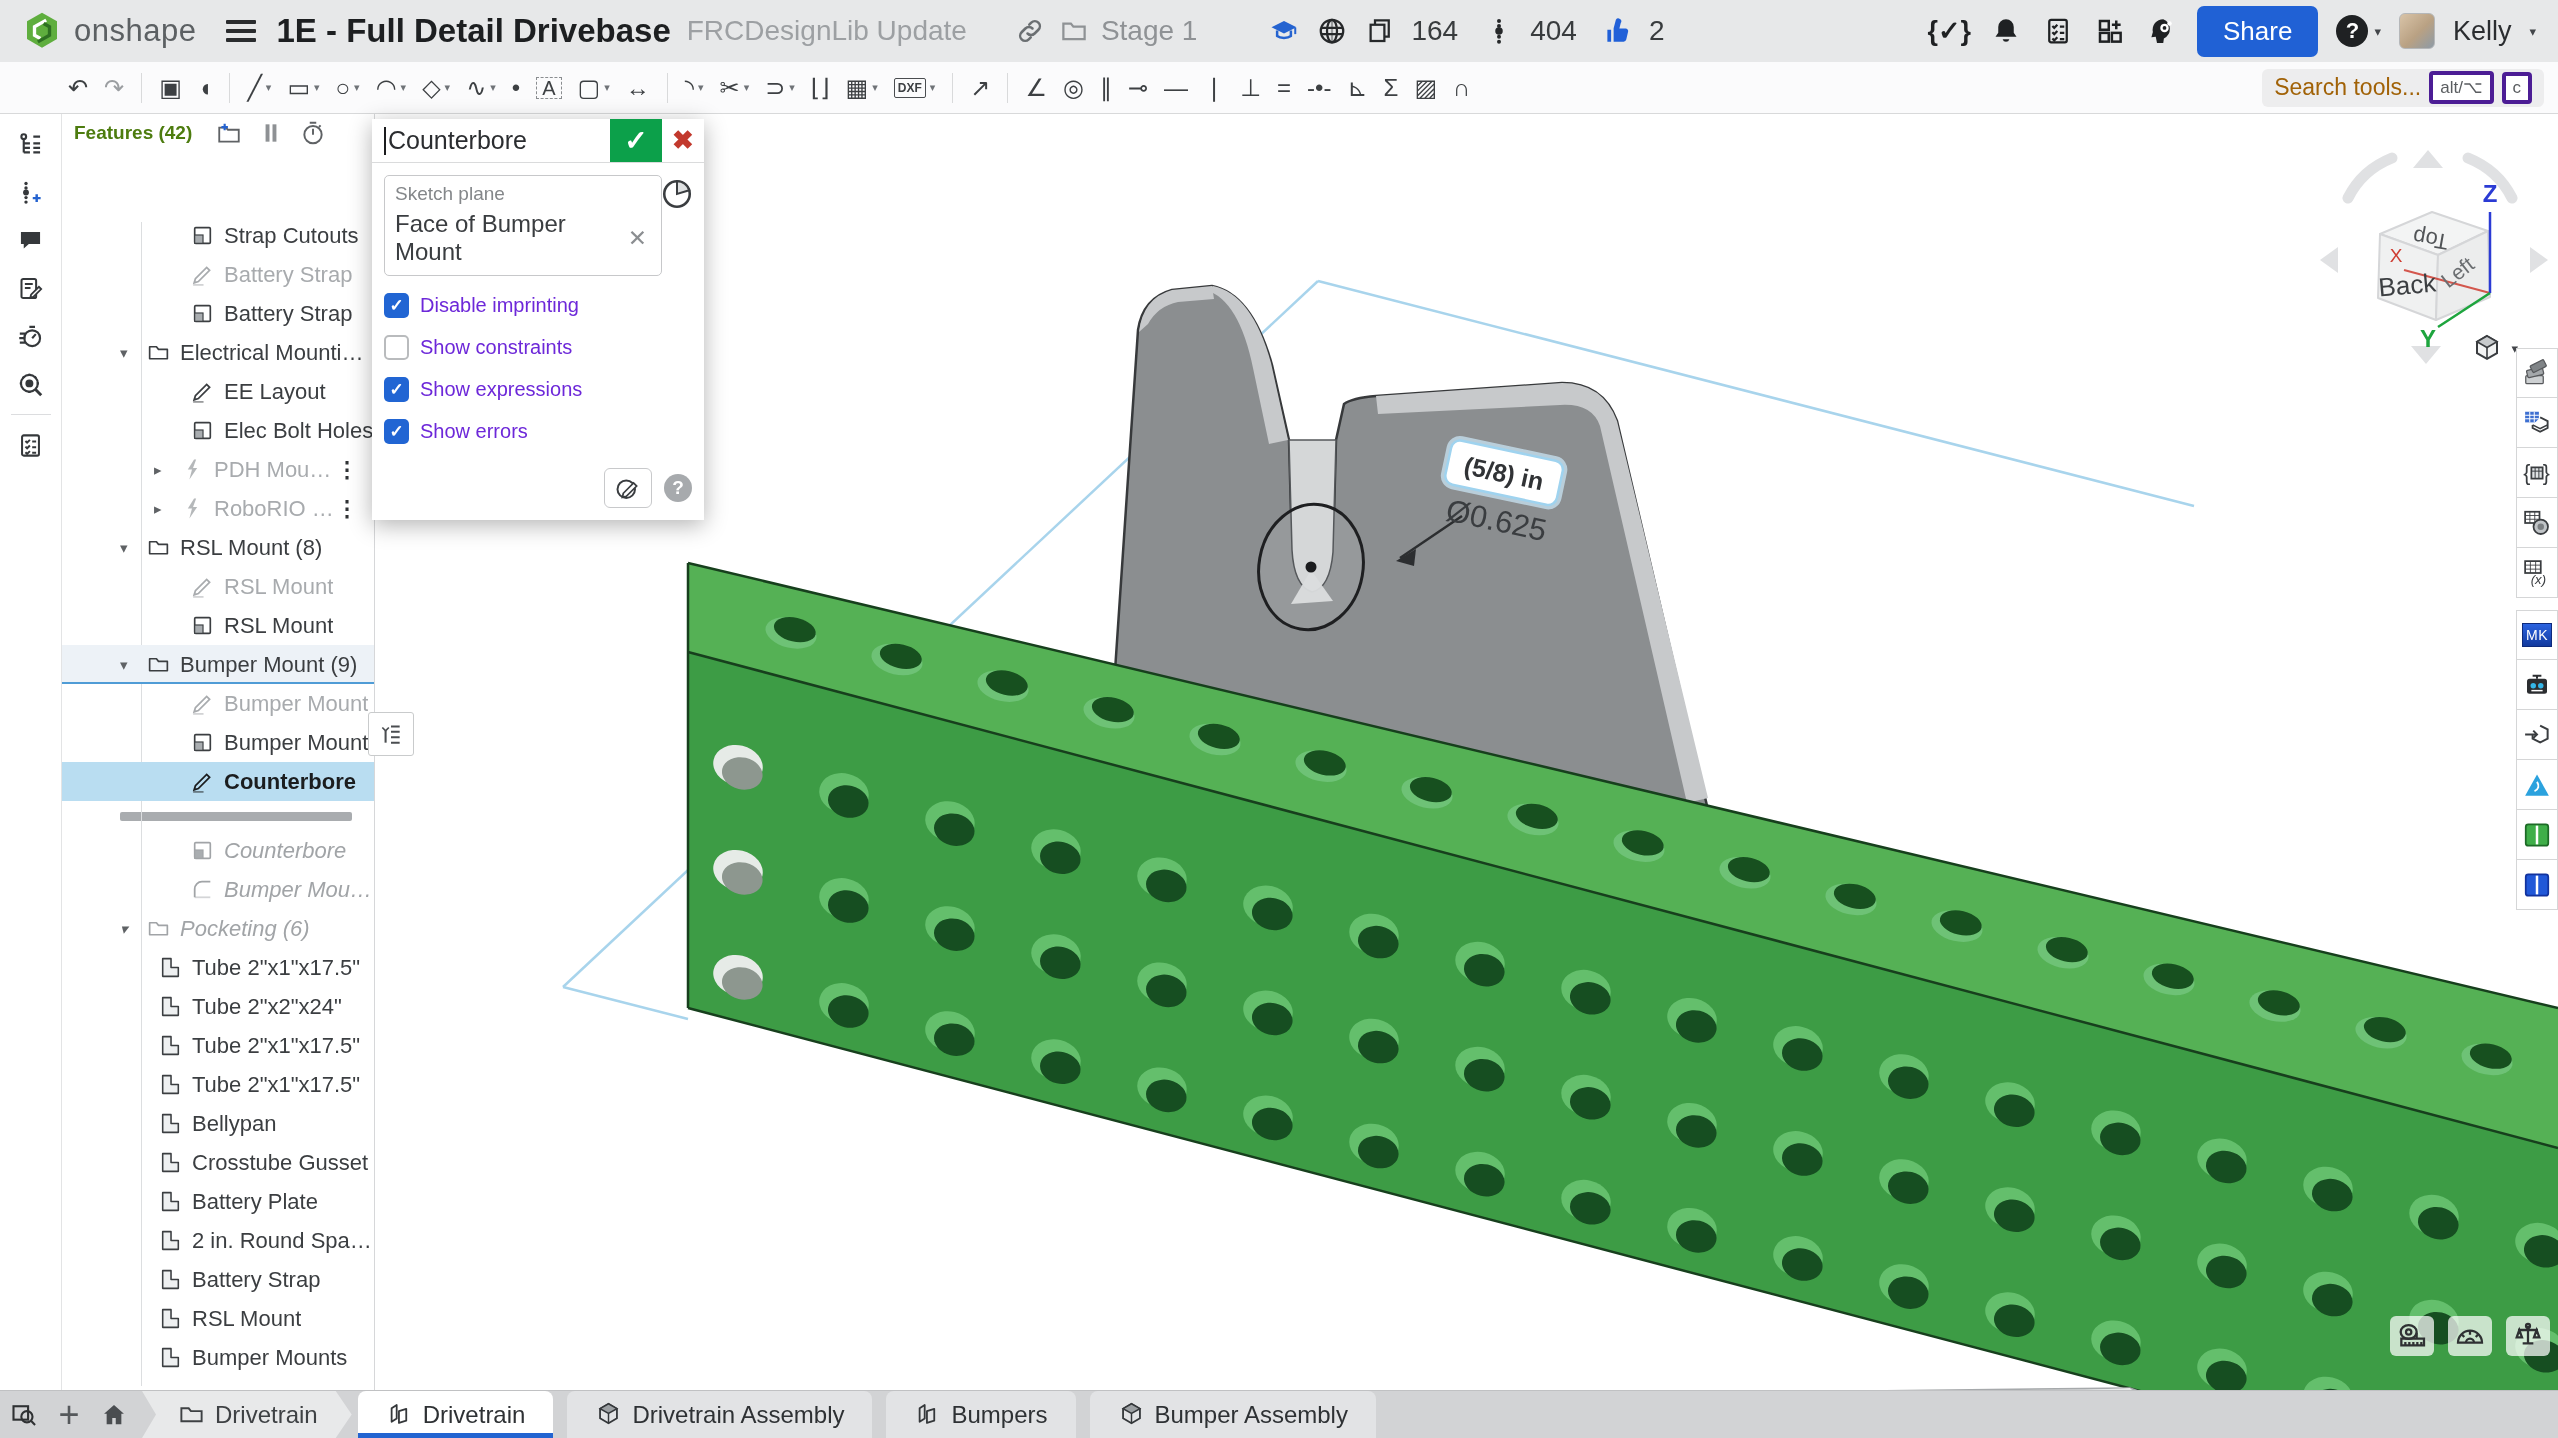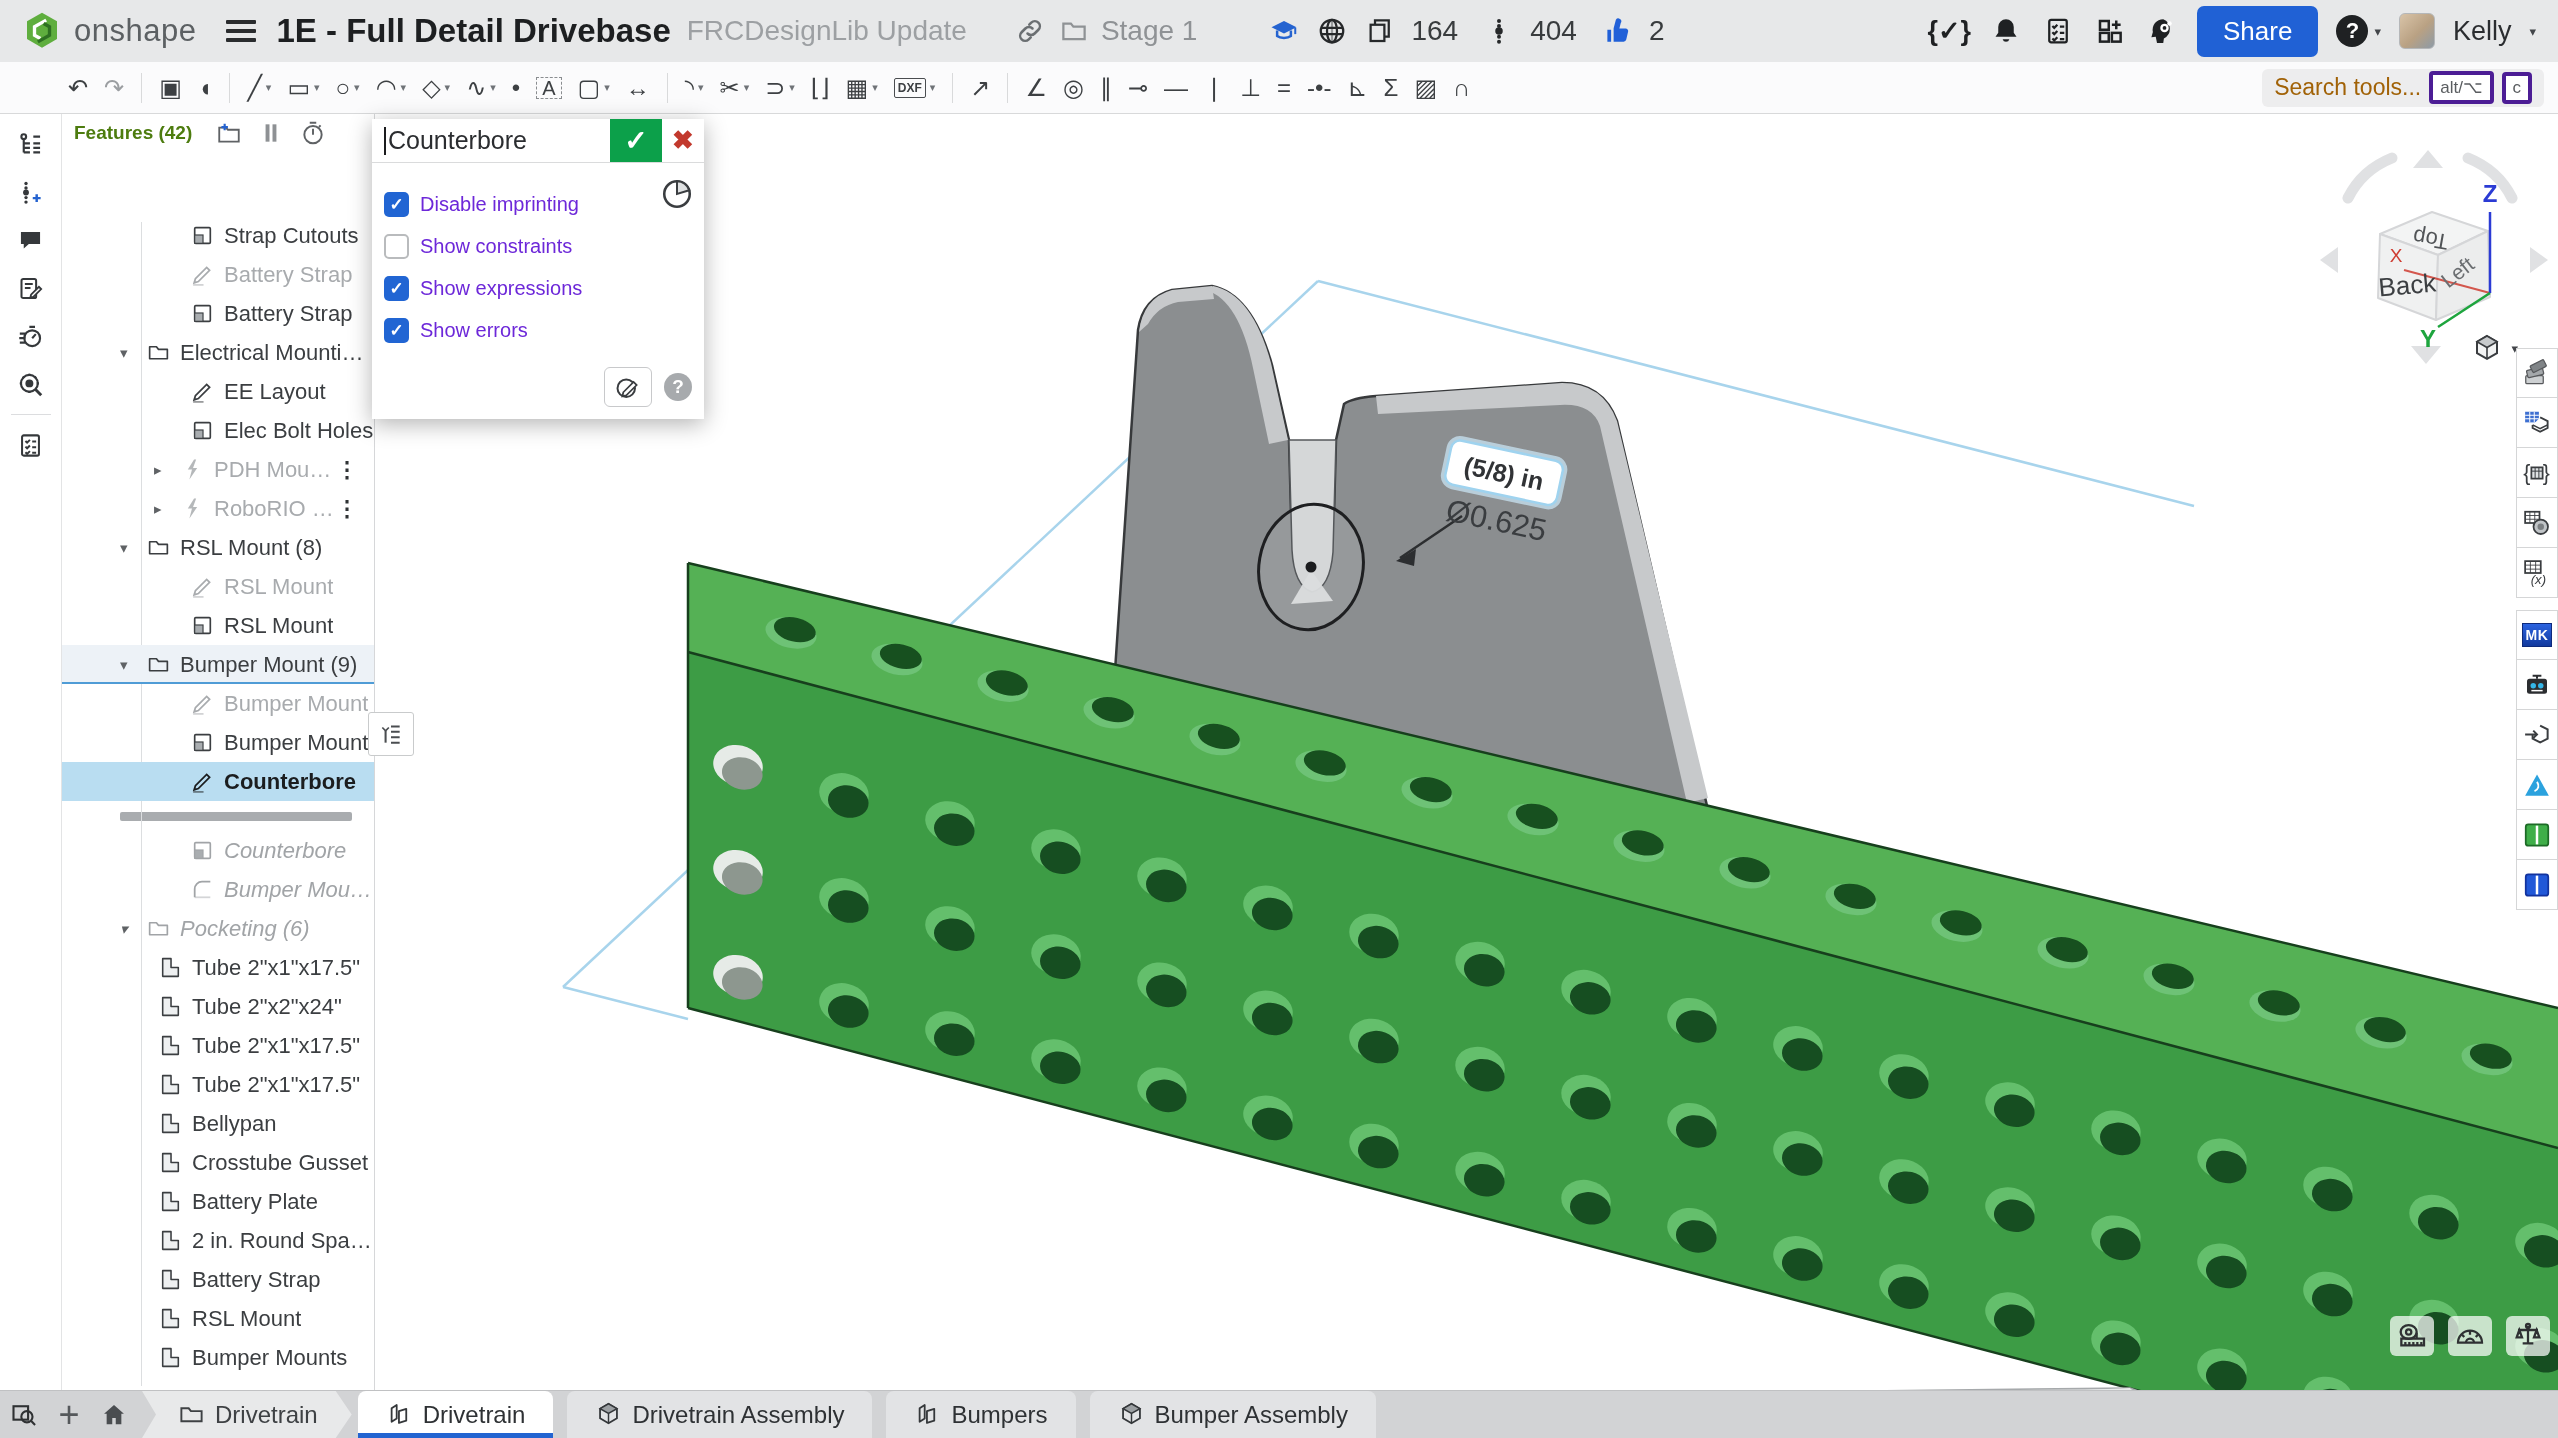--- a/index.html
+++ b/index.html
@@ -113,21 +113,21 @@
   .collapse-btn { position:absolute; left:368px; top:712px; width:46px; height:44px; background:#fff; border:1px solid #c9cbcc; border-radius:3px; z-index:35; display:flex; align-items:center; justify-content:center; cursor:pointer; }
   .collapse-btn svg { width:26px; height:26px; }
 
   
   .right-strip { position:absolute; right:0; top:348px; width:42px; z-index:20; }
   .rs-cell { width:42px; height:50px; background:#fff; border:1px solid #d5d6d7; border-top:none; display:flex; align-items:center; justify-content:center; cursor:pointer; }
   .rs-cell:first-child { border-top:1px solid #d5d6d7; }
   .rs-cell svg { width:30px; height:30px; }
   .rs-gap { height:12px; }
   .rs-cell.gap-top { border-top:1px solid #d5d6d7; }
-  .mk-badge { width:30px; height:24px; background:linear-gradient(180deg,#2b63e0,#123a9e); border:1px solid #0d2a7c; color:#fff; font-size:14px; font-weight:bold; display:flex; align-items:center; justify-content:center; letter-spacing:.5px; }
+  .mk-badge { width:30px; height:24px; background:linear-gradient(180deg,#2b63e0,#123a9e); border:1px solid #0d2a7c; color:#fff; font-size:14px; font-weight:normal; display:flex; align-items:center; justify-content:center; letter-spacing:.5px; }
 
   
   .tabbar { position:absolute; left:0; right:0; bottom:0; height:48px; background:#d2d3d5; border-top:1px solid #c0c1c3; display:flex; align-items:stretch; z-index:50; }
   .tb-icon { width:48px; display:flex; align-items:center; justify-content:center; color:#2f3133; cursor:pointer; }
   .tb-icon svg { width:28px; height:28px; }
   .tb-plus { width:42px; display:flex; align-items:center; justify-content:center; font-size:36px; color:#55585b; cursor:pointer; }
   .folder-tab { display:flex; align-items:center; gap:10px; background:#e8e9ea; padding:0 34px 0 36px; margin-left:4px; clip-path:polygon(0 0, calc(100% - 16px) 0, 100% 50%, calc(100% - 16px) 100%, 0 100%, 14px 50%); font-size:24px; color:#3e4144; cursor:pointer; }
   .folder-tab svg, .tab svg { width:27px; height:27px; flex:0 0 auto; }
   .tab { display:flex; align-items:center; gap:10px; padding:0 28px; font-size:24px; color:#2e3134; border-radius:8px 8px 0 0; margin-left:14px; cursor:pointer; background:#e2e3e5; }
   .tab.active { background:#fff; box-shadow:inset 0 -5px 0 #2264d1; margin-left:6px; }
@@ -1042,20 +1042,27 @@
       </svg>
   </div>
 
   <div class="dialog">
     <div class="dlg-header">
       <div class="dlg-title">Counterbore</div>
       <div class="dlg-ok">✓</div>
       <div class="dlg-cancel">✖</div>
     </div>
     <div class="dlg-body">
+      <div class="plane-group">
+        <div class="plane-label">Sketch plane</div>
+        <div class="plane-valrow">
+          <span class="plane-value">Face of Bumper Mount</span>
+          <span class="plane-x">✕</span>
+        </div>
+      </div>
       <span class="pie-btn"><svg viewBox="0 0 24 24">
             <circle cx="12" cy="12" r="9" fill="none" stroke="#3a3d40" stroke-width="1.8"></circle>
             <path d="M12 12V3a9 9 0 018.6 6.4z" fill="#dfe1e2" stroke="#3a3d40" stroke-width="1.4"></path>
           </svg></span>
       <div id="dlg-options">
           <div class="chk-row">
             <span class="chk on">✓</span>
             <span class="chk-label">Disable imprinting</span>
           </div>
           <div class="chk-row">

